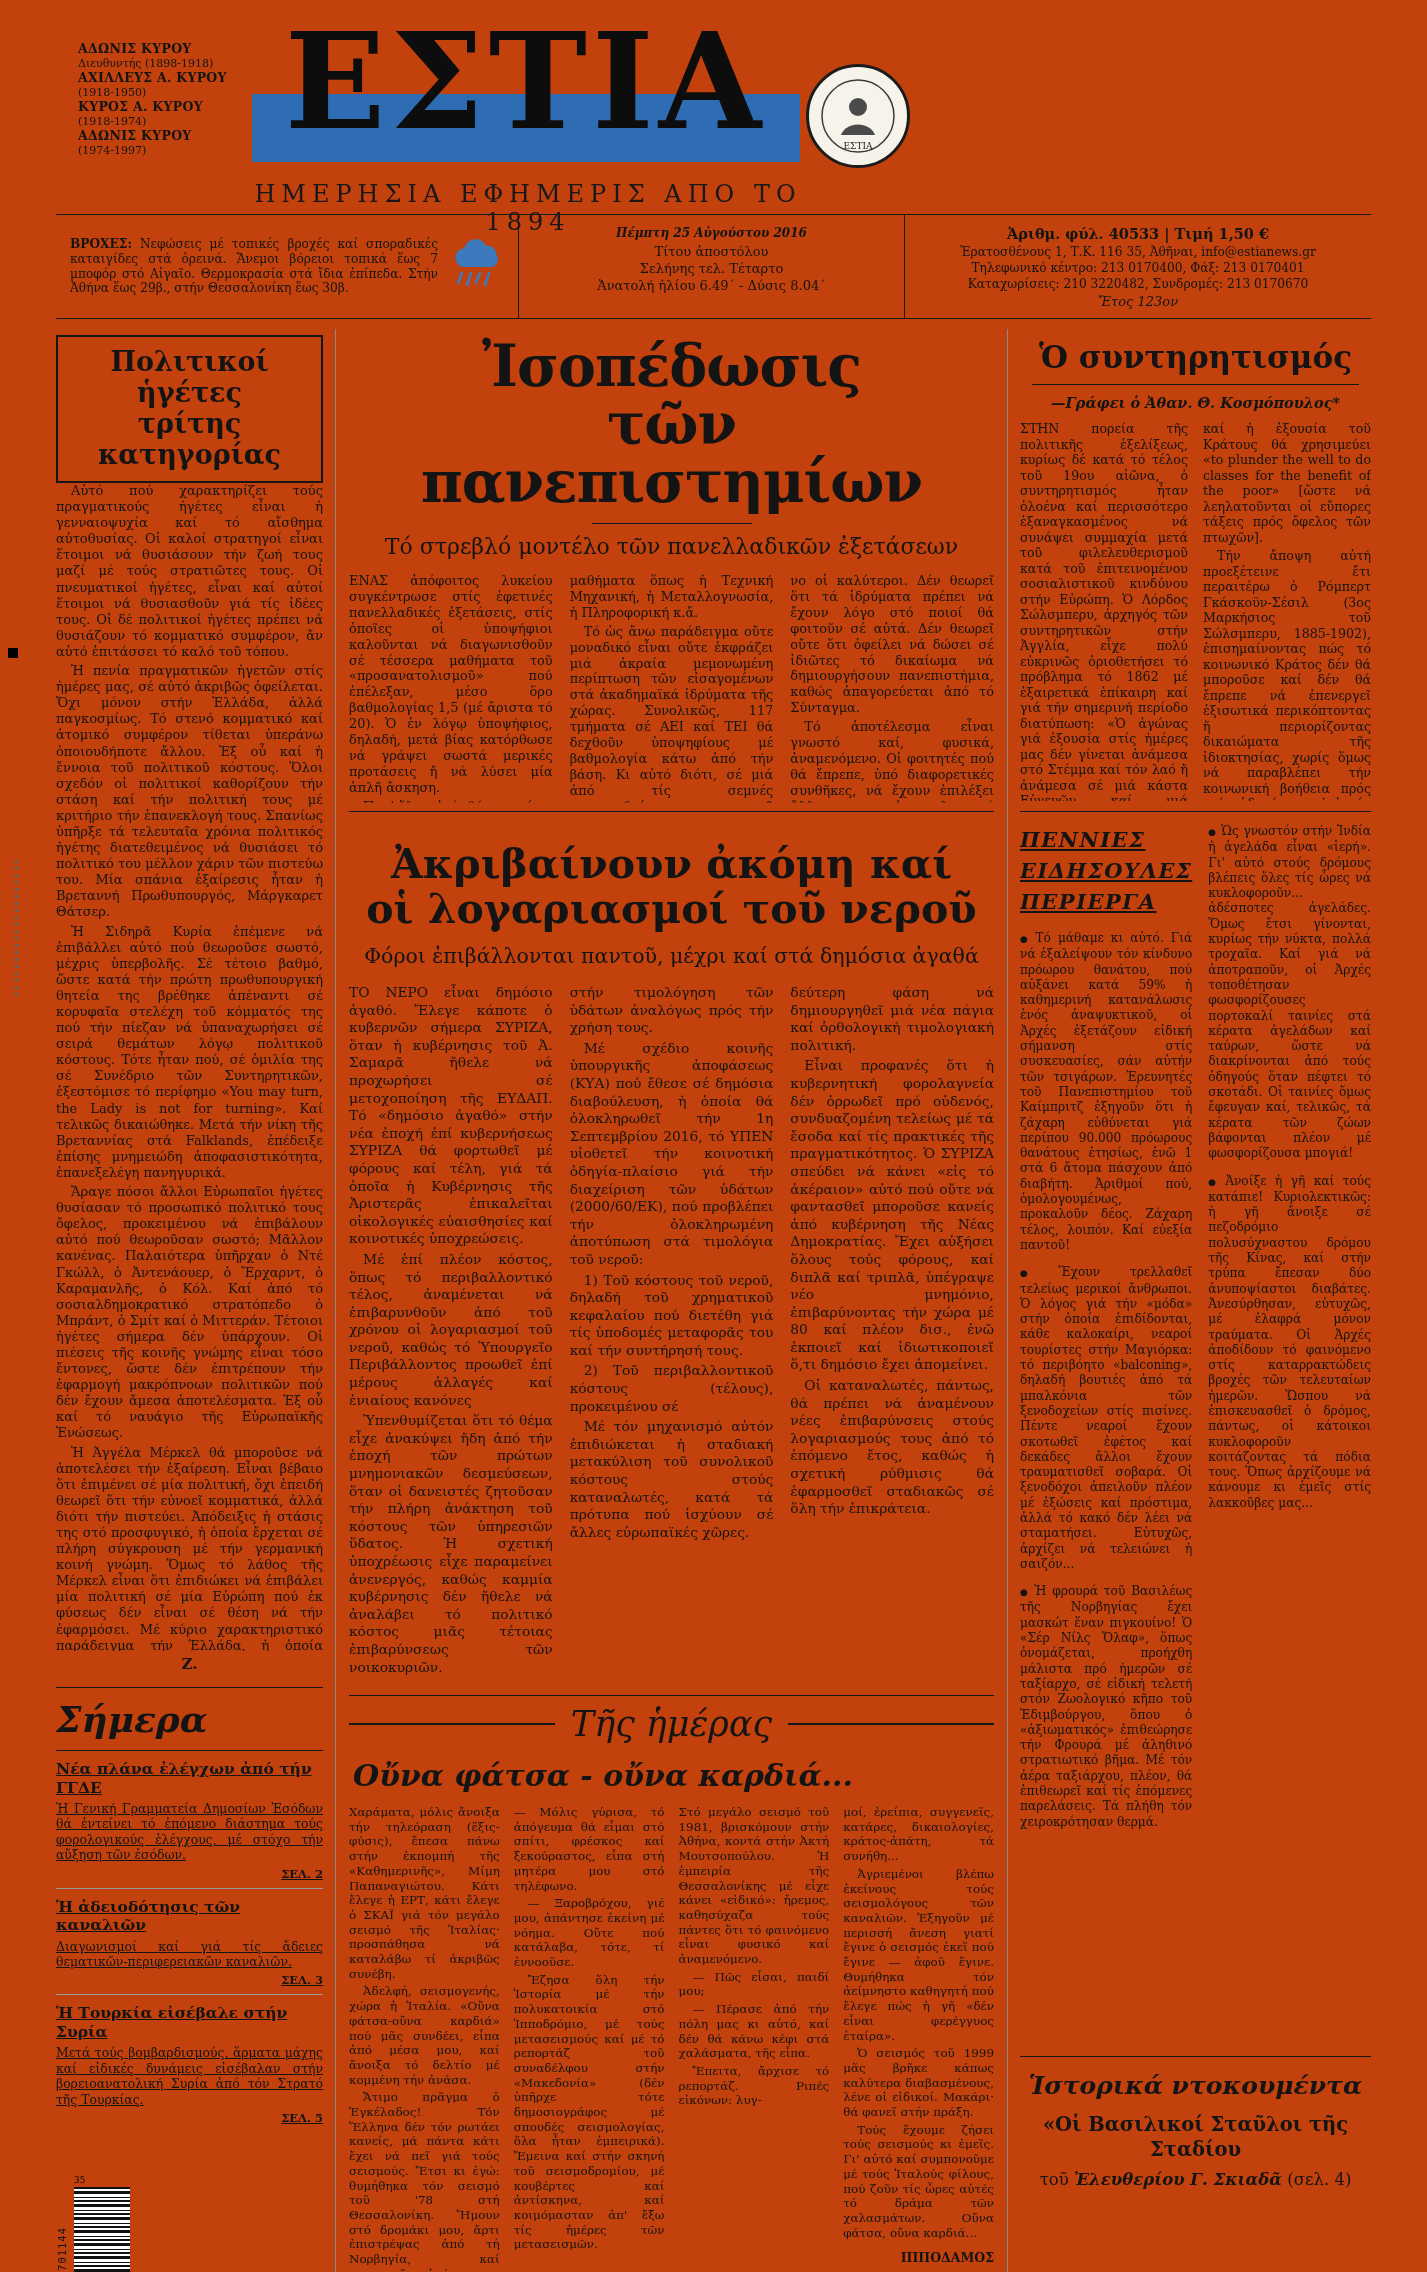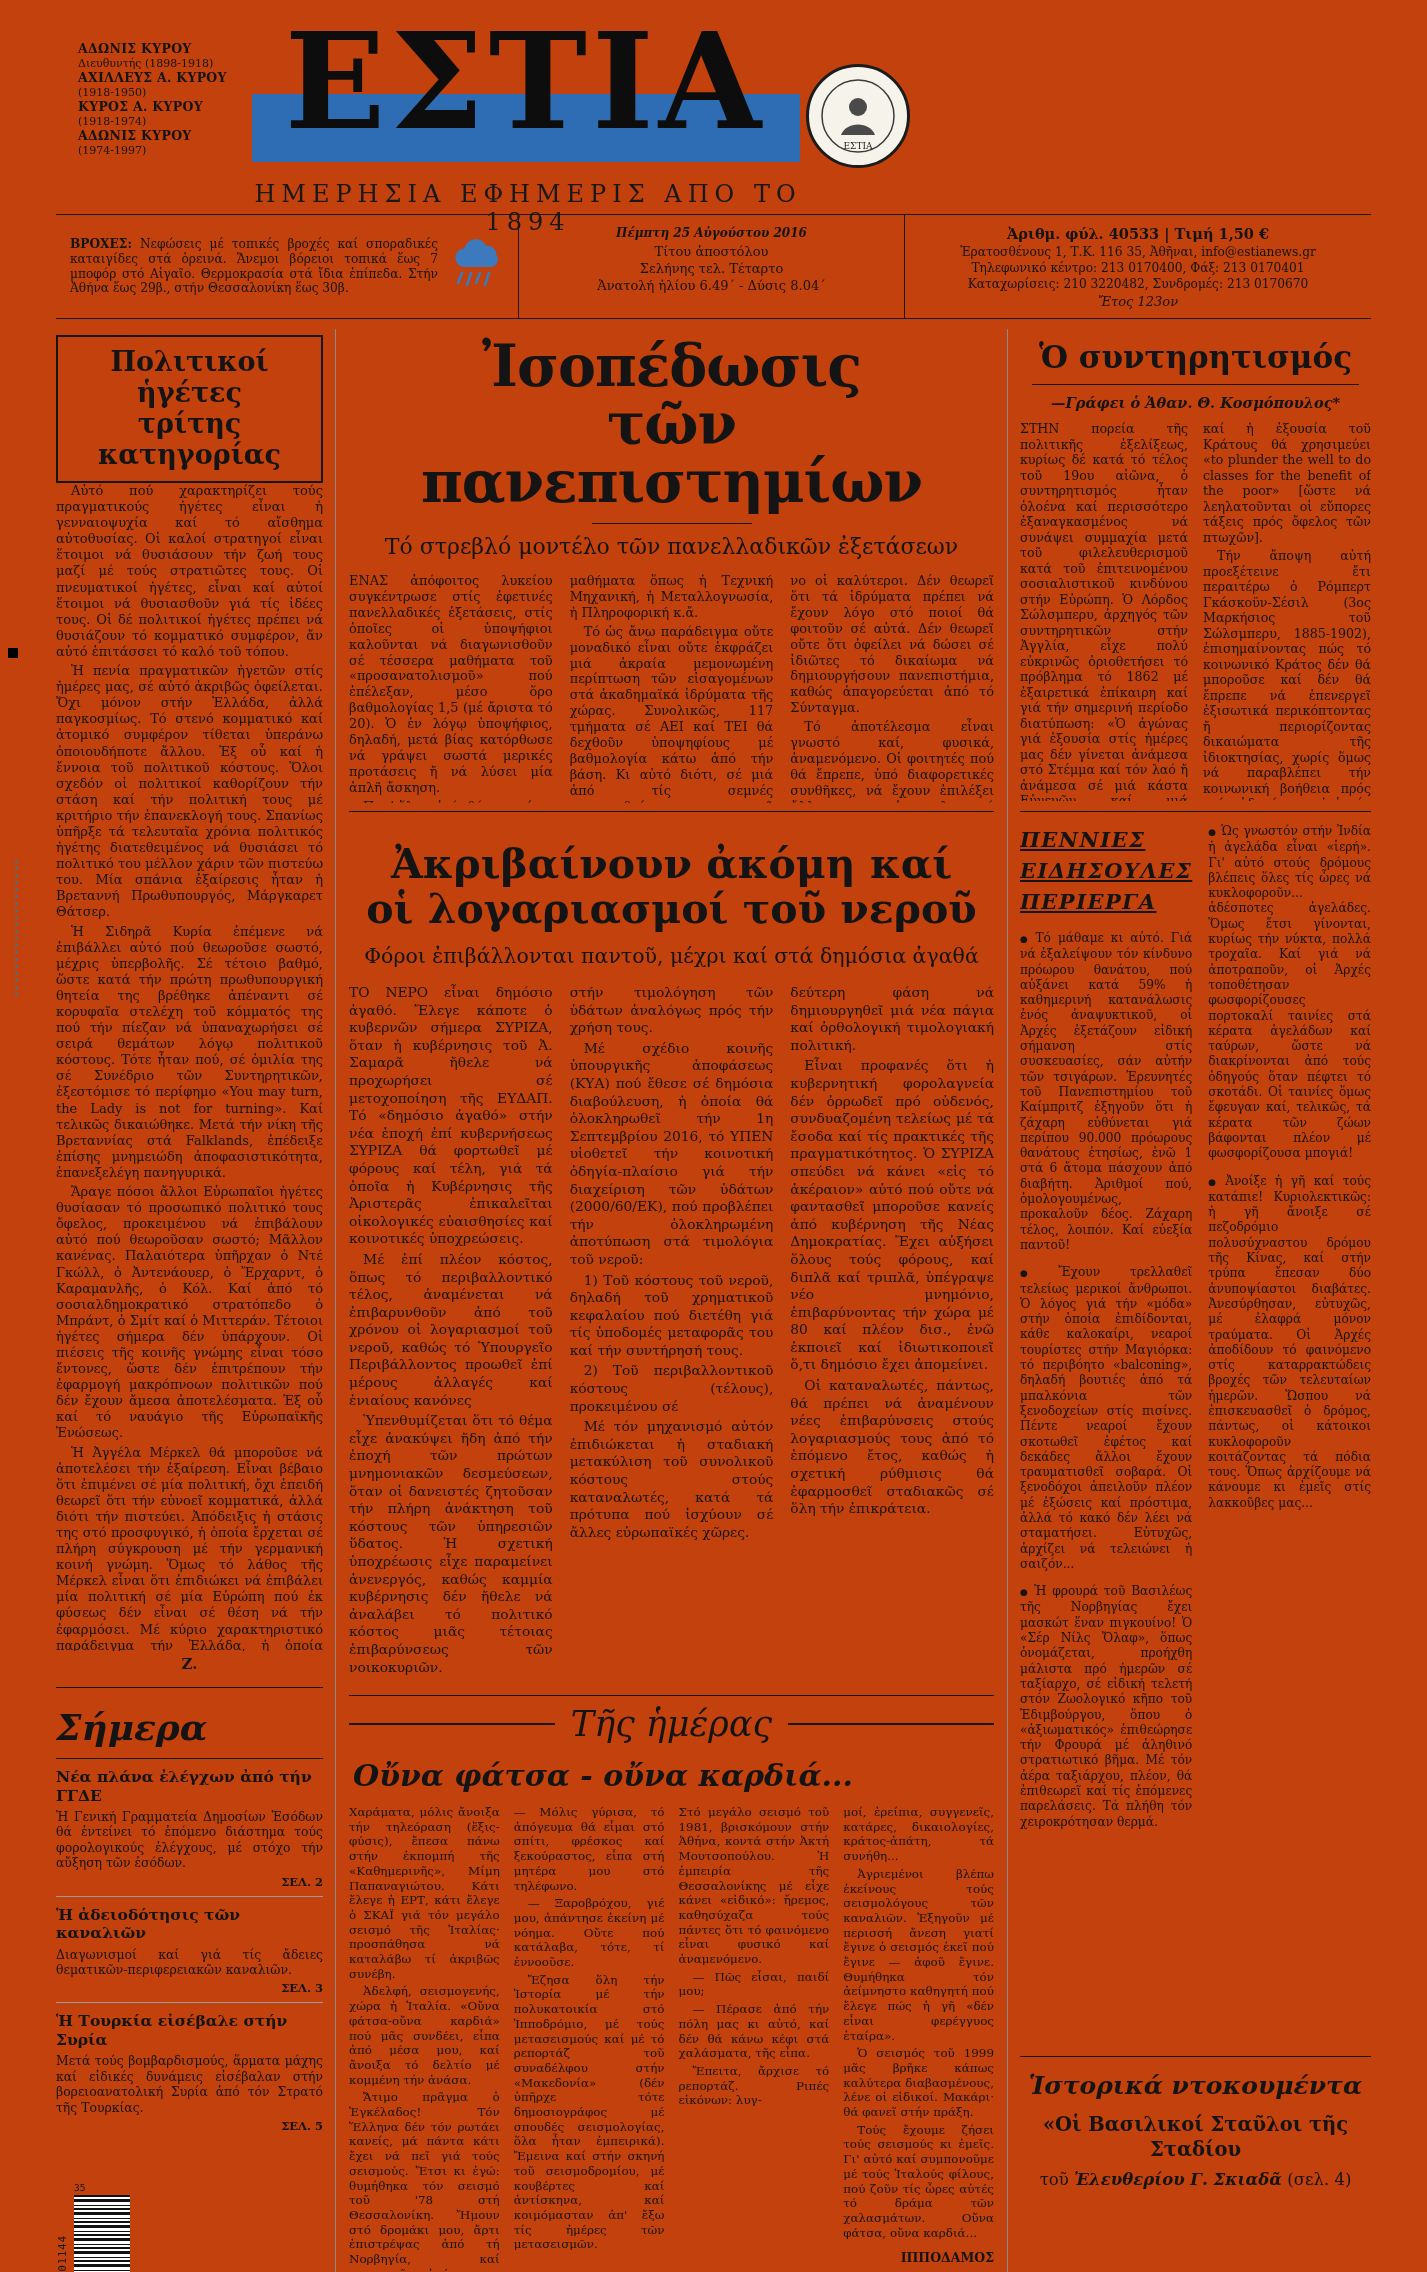--- a/index.html
+++ b/index.html
@@ -42,24 +42,24 @@
   .col-b{border-left:1px solid #8a8a8a;border-right:1px solid #8a8a8a;padding:0 13px;}
   .col-c{padding-left:12px;}
   .coltext p{margin:0 0 3px;font-size:12.9px;line-height:15.9px;text-align:justify;text-indent:14px;}
   .coltext p:first-child{text-indent:0;}
   
   .la-titlebox{border:2px solid #161616;padding:9px 6px 11px;text-align:center;
                font-weight:bold;font-size:27px;line-height:31px;margin-top:6px;}
   .la-body{height:1168px;overflow:hidden;}
   .la-body p{margin:0 0 3px;font-size:13px;line-height:16.1px;text-align:justify;text-indent:15px;}
   .la-sign{text-align:center;font-weight:bold;font-size:15px;margin:4px 0 0;}
-  .simera{border-top:1.5px solid #161616;margin-top:14px;padding-top:14px;height:462px;overflow:hidden;}
+  .simera{border-top:1.5px solid #161616;margin-top:14px;padding-top:6px;height:462px;overflow:hidden;}
   .simera-title{font-style:italic;font-weight:bold;font-size:36px;margin:4px 0 0;
                 border-bottom:1.5px solid #161616;padding-bottom:10px;}
-  .simera-item{padding:9px 0 7px;border-bottom:1px solid #9a9a9a;}
+  .simera-item{padding:9px 0 7px;border-bottom:1px solid #9a9a9a;text-decoration:underline;}
   .simera-item:last-child{border-bottom:none;}
   .si-head{font-weight:bold;font-size:15.5px;line-height:18.5px;margin:0 0 4px;}
   .si-text{font-size:12.4px;line-height:15.4px;text-align:justify;margin:0;}
   .si-page{text-align:right;font-weight:bold;font-size:11.5px;margin:4px 0 0;}
   .barcode-wrap{display:flex;gap:6px;margin-top:18px;align-items:flex-end;}
   .bc-num{writing-mode:vertical-rl;transform:rotate(180deg);
           font-family:"DejaVu Sans Mono","Liberation Mono",monospace;font-size:10.5px;letter-spacing:1px;}
   .bc-top{font-family:"DejaVu Sans Mono","Liberation Mono",monospace;font-size:9.5px;margin-bottom:2px;}
   .bc-bars{width:56px;height:150px;
            background:repeating-linear-gradient(180deg,#111 0 2px,#fff 2px 4px,#111 4px 7px,#fff 7px 10px,#111 10px 11px,#fff 11px 13px);}

